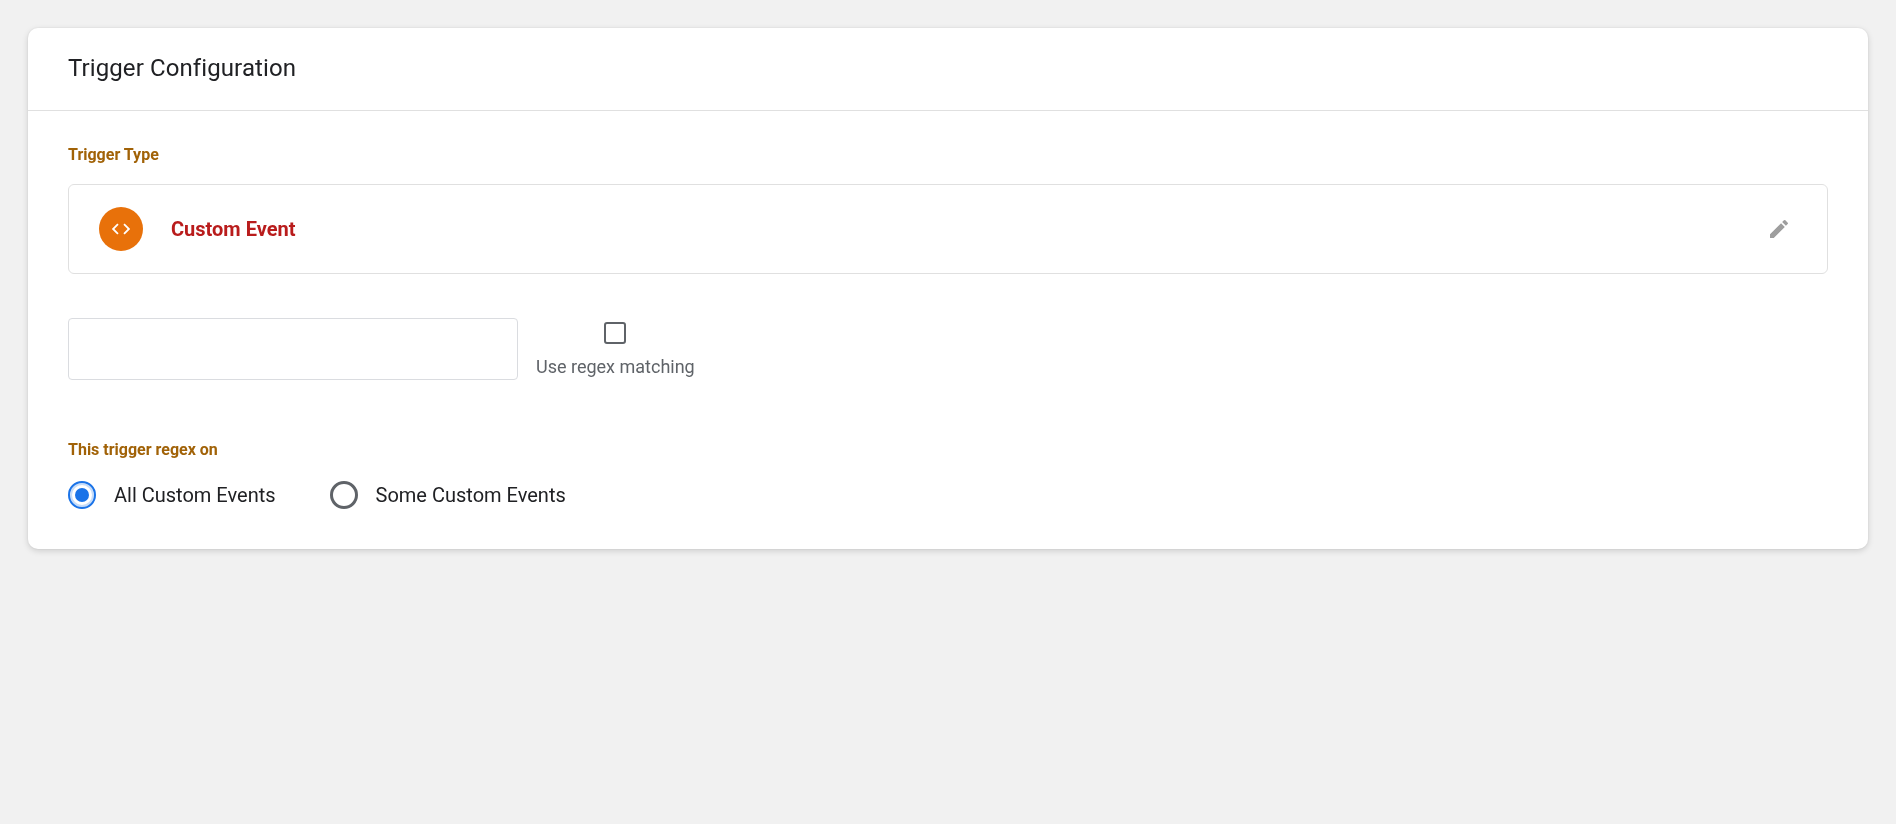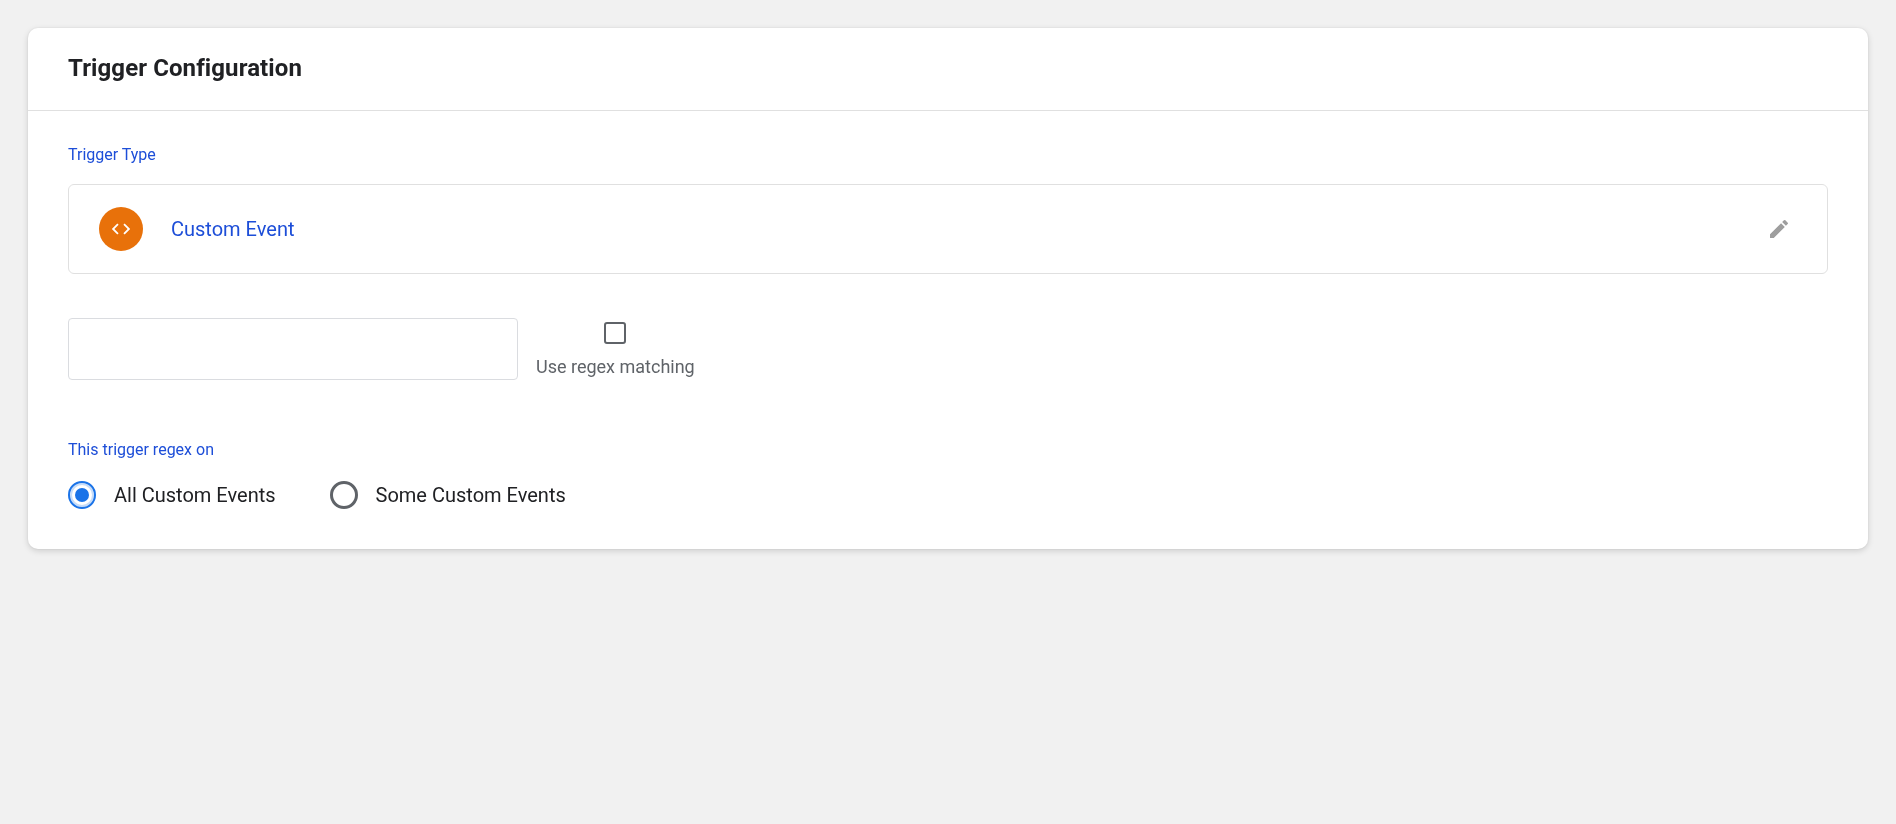--- a/index.html
+++ b/index.html
@@ -22,33 +22,33 @@
       overflow: hidden;
     }
     
     .card-header {
       padding: 26px 40px 28px 40px;
       border-bottom: 1px solid #e0e0e0;
     }
     
     .card-title {
       font-size: 24px;
-      font-weight: 700;
+      font-weight: 400;
       color: #202124;
       letter-spacing: 0.1px;
     }
     
     .card-body {
       padding: 34px 40px 40px 40px;
     }
     
     .section-label {
       font-size: 16px;
-      color: #1d4ed8;
-      font-weight: 400;
+      color: #a16207;
+      font-weight: 700;
       margin-bottom: 20px;
     }
     
     .trigger-type-row {
       display: flex;
       align-items: center;
       border: 1px solid #e0e0e0;
       border-radius: 6px;
       padding: 22px 30px;
       margin-bottom: 44px;
@@ -67,22 +67,22 @@
     }
     
     .trigger-icon svg {
       width: 22px;
       height: 22px;
       fill: #ffffff;
     }
     
     .trigger-name {
       font-size: 20px;
-      font-weight: 400;
-      color: #1d4ed8;
+      font-weight: 700;
+      color: #b91c1c;
       flex: 1;
     }
     
     .edit-btn {
       width: 36px;
       height: 36px;
       display: flex;
       align-items: center;
       justify-content: center;
       cursor: pointer;

